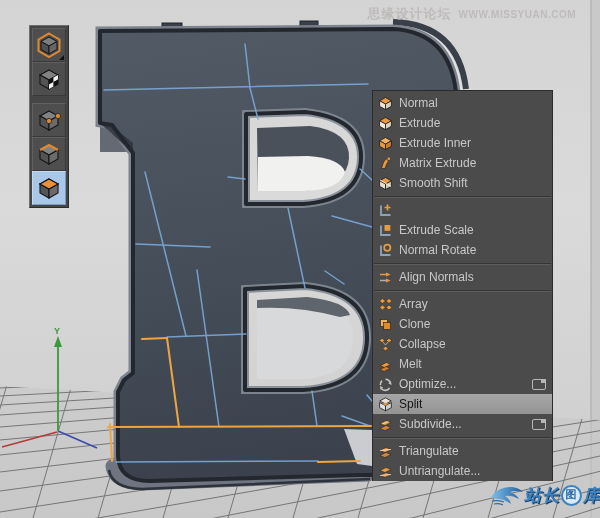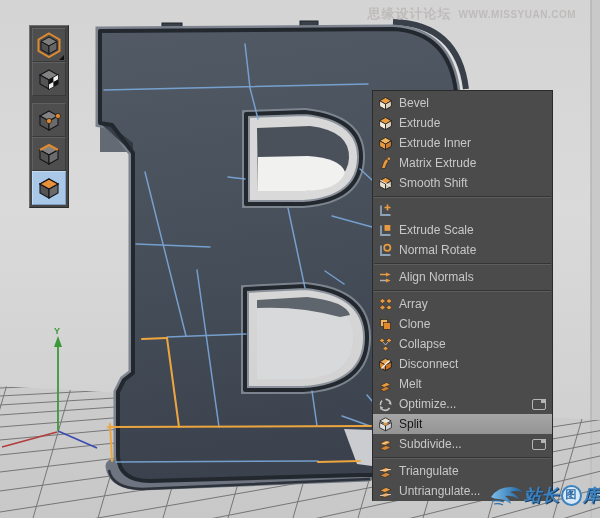--- a/index.html
+++ b/index.html
@@ -227,21 +227,21 @@
 
   <div class="menu" id="context-menu">
       <div class="mrow">
         <span class="micon">
           <svg width="15" height="15" viewBox="0 0 15 15">
             <polygon points="7.5,1.5 13.4,4.8 7.5,8.1 1.6,4.8" fill="#e89a40" stroke="#1a1a1a" stroke-width=".8"></polygon>
             <polygon points="1.6,4.8 7.5,8.1 7.5,13.6 1.6,10.3" fill="#efe7d6" stroke="#1a1a1a" stroke-width=".8"></polygon>
             <polygon points="7.5,8.1 13.4,4.8 13.4,10.3 7.5,13.6" fill="#d9cfba" stroke="#1a1a1a" stroke-width=".8"></polygon>
           </svg>
         </span>
-        <span class="mlabel">Bevel</span>
+        <span class="mlabel">Normal</span>
       </div>
       <div class="mrow">
         <span class="micon">
           <svg width="15" height="15" viewBox="0 0 15 15">
             <polygon points="7.5,1.5 13.4,4.8 7.5,8.1 1.6,4.8" fill="#e89a40" stroke="#1a1a1a" stroke-width=".8"></polygon>
             <polygon points="1.6,4.8 7.5,8.1 7.5,13.6 1.6,10.3" fill="#f3ecdc" stroke="#1a1a1a" stroke-width=".8"></polygon>
             <polygon points="7.5,8.1 13.4,4.8 13.4,10.3 7.5,13.6" fill="#ddd3bf" stroke="#1a1a1a" stroke-width=".8"></polygon>
           </svg>
         </span>
         <span class="mlabel">Extrude</span>
@@ -339,31 +339,20 @@
       <div class="mrow">
         <span class="micon">
           <svg width="15" height="15" viewBox="0 0 15 15">
             <path d="M4,4 L7.5,8 M11,4 L7.5,8" stroke="#b0b0b0" stroke-width="1"></path>
             <polygon points="4,1.2999999999999998 6.8,3.5 4,5.7 1.2000000000000002,3.5" fill="#e89a40" stroke="#1a1a1a" stroke-width=".5"></polygon>
             <polygon points="11,1.2999999999999998 13.8,3.5 11,5.7 8.2,3.5" fill="#e89a40" stroke="#1a1a1a" stroke-width=".5"></polygon>
             <polygon points="7.5,9.3 10.3,11.5 7.5,13.7 4.7,11.5" fill="#e89a40" stroke="#1a1a1a" stroke-width=".5"></polygon>
           </svg>
         </span>
         <span class="mlabel">Collapse</span>
-      </div>
-      <div class="mrow">
-        <span class="micon">
-          <svg width="15" height="15" viewBox="0 0 15 15">
-            <polygon points="7.5,1.5 13.4,4.8 7.5,8.1 1.6,4.8" fill="#f0a850" stroke="#1a1a1a" stroke-width=".8"></polygon>
-            <polygon points="1.6,4.8 7.5,8.1 7.5,13.6 1.6,10.3" fill="#e08a30" stroke="#1a1a1a" stroke-width=".8"></polygon>
-            <polygon points="7.5,8.1 13.4,4.8 13.4,10.3 7.5,13.6" fill="#c87428" stroke="#1a1a1a" stroke-width=".8"></polygon>
-            <line x1="3.5" y1="11.5" x2="11.5" y2="3.5" stroke="#fff" stroke-width="1.1"></line>
-          </svg>
-        </span>
-        <span class="mlabel">Disconnect</span>
       </div>
       <div class="mrow">
         <span class="micon">
           <svg width="15" height="15" viewBox="0 0 15 15">
             <polygon points="2.5,8.5 8.5,5.5 12.5,7.5 6.5,10.5" fill="#e89a40" stroke="#1a1a1a" stroke-width=".5"></polygon>
             <polygon points="2,12.5 8,9.5 12,11.5 6,14.5" fill="#c87f34" stroke="#1a1a1a" stroke-width=".5"></polygon>
           </svg>
         </span>
         <span class="mlabel">Melt</span>
       </div>

